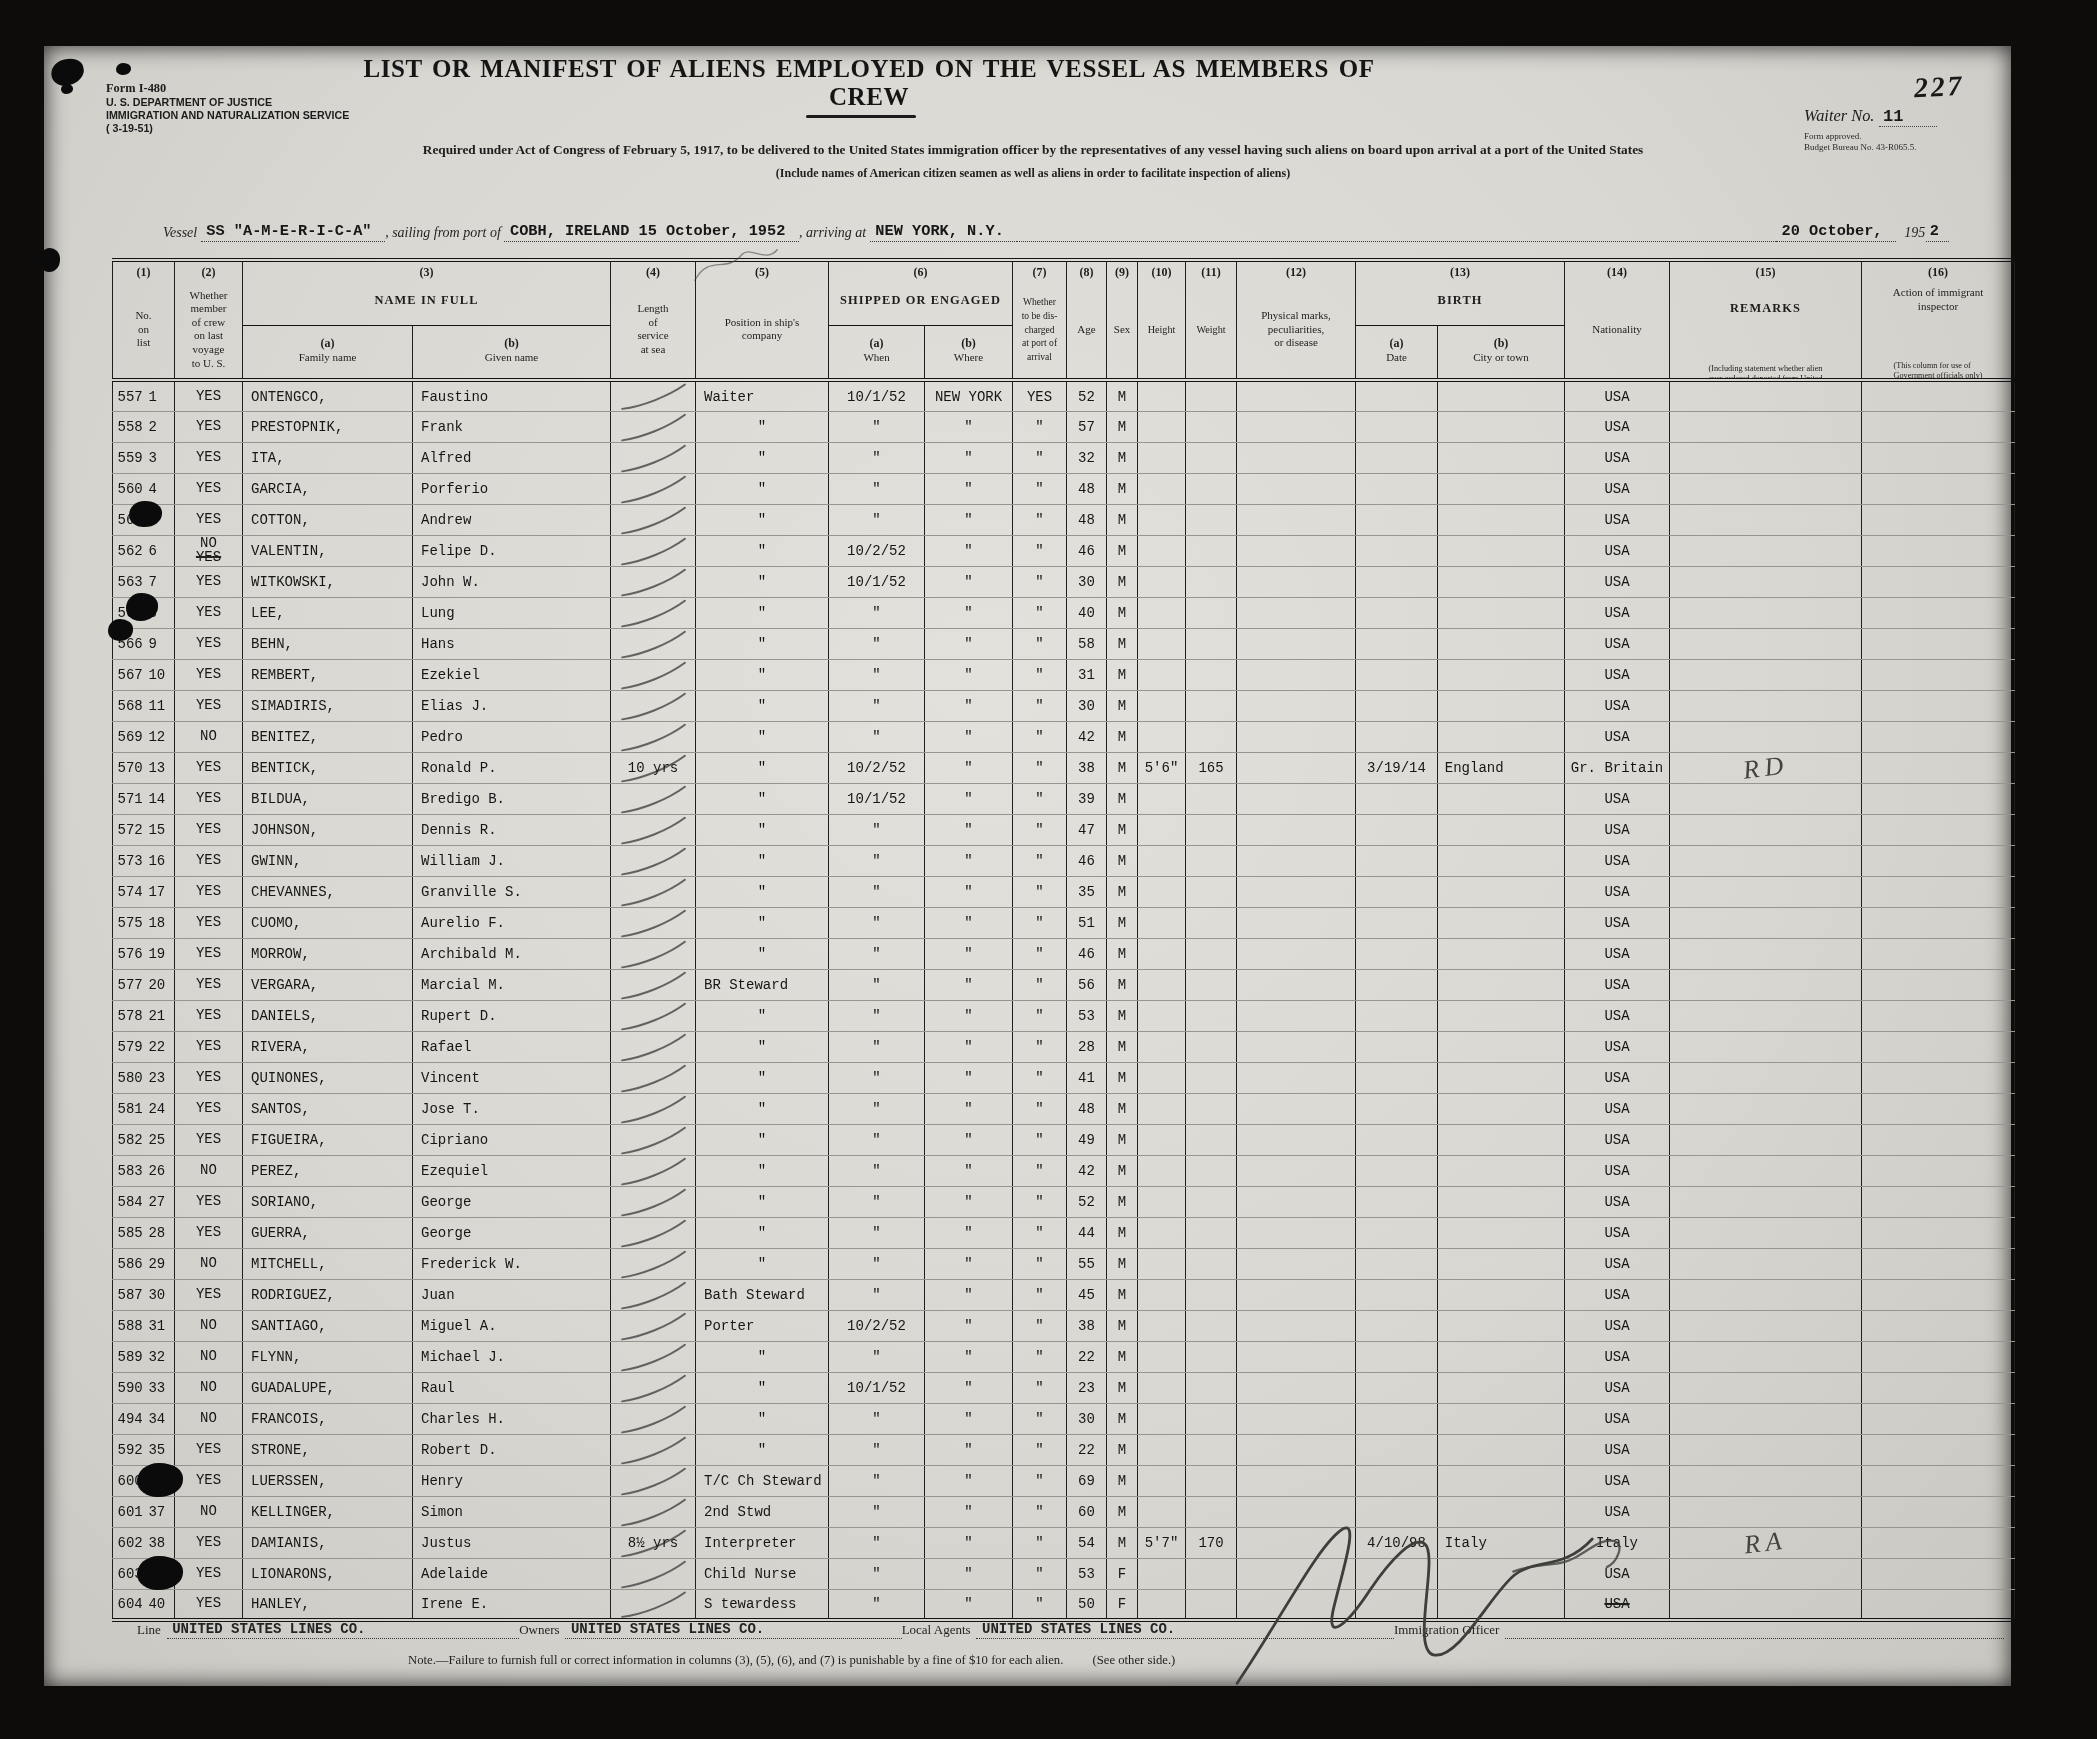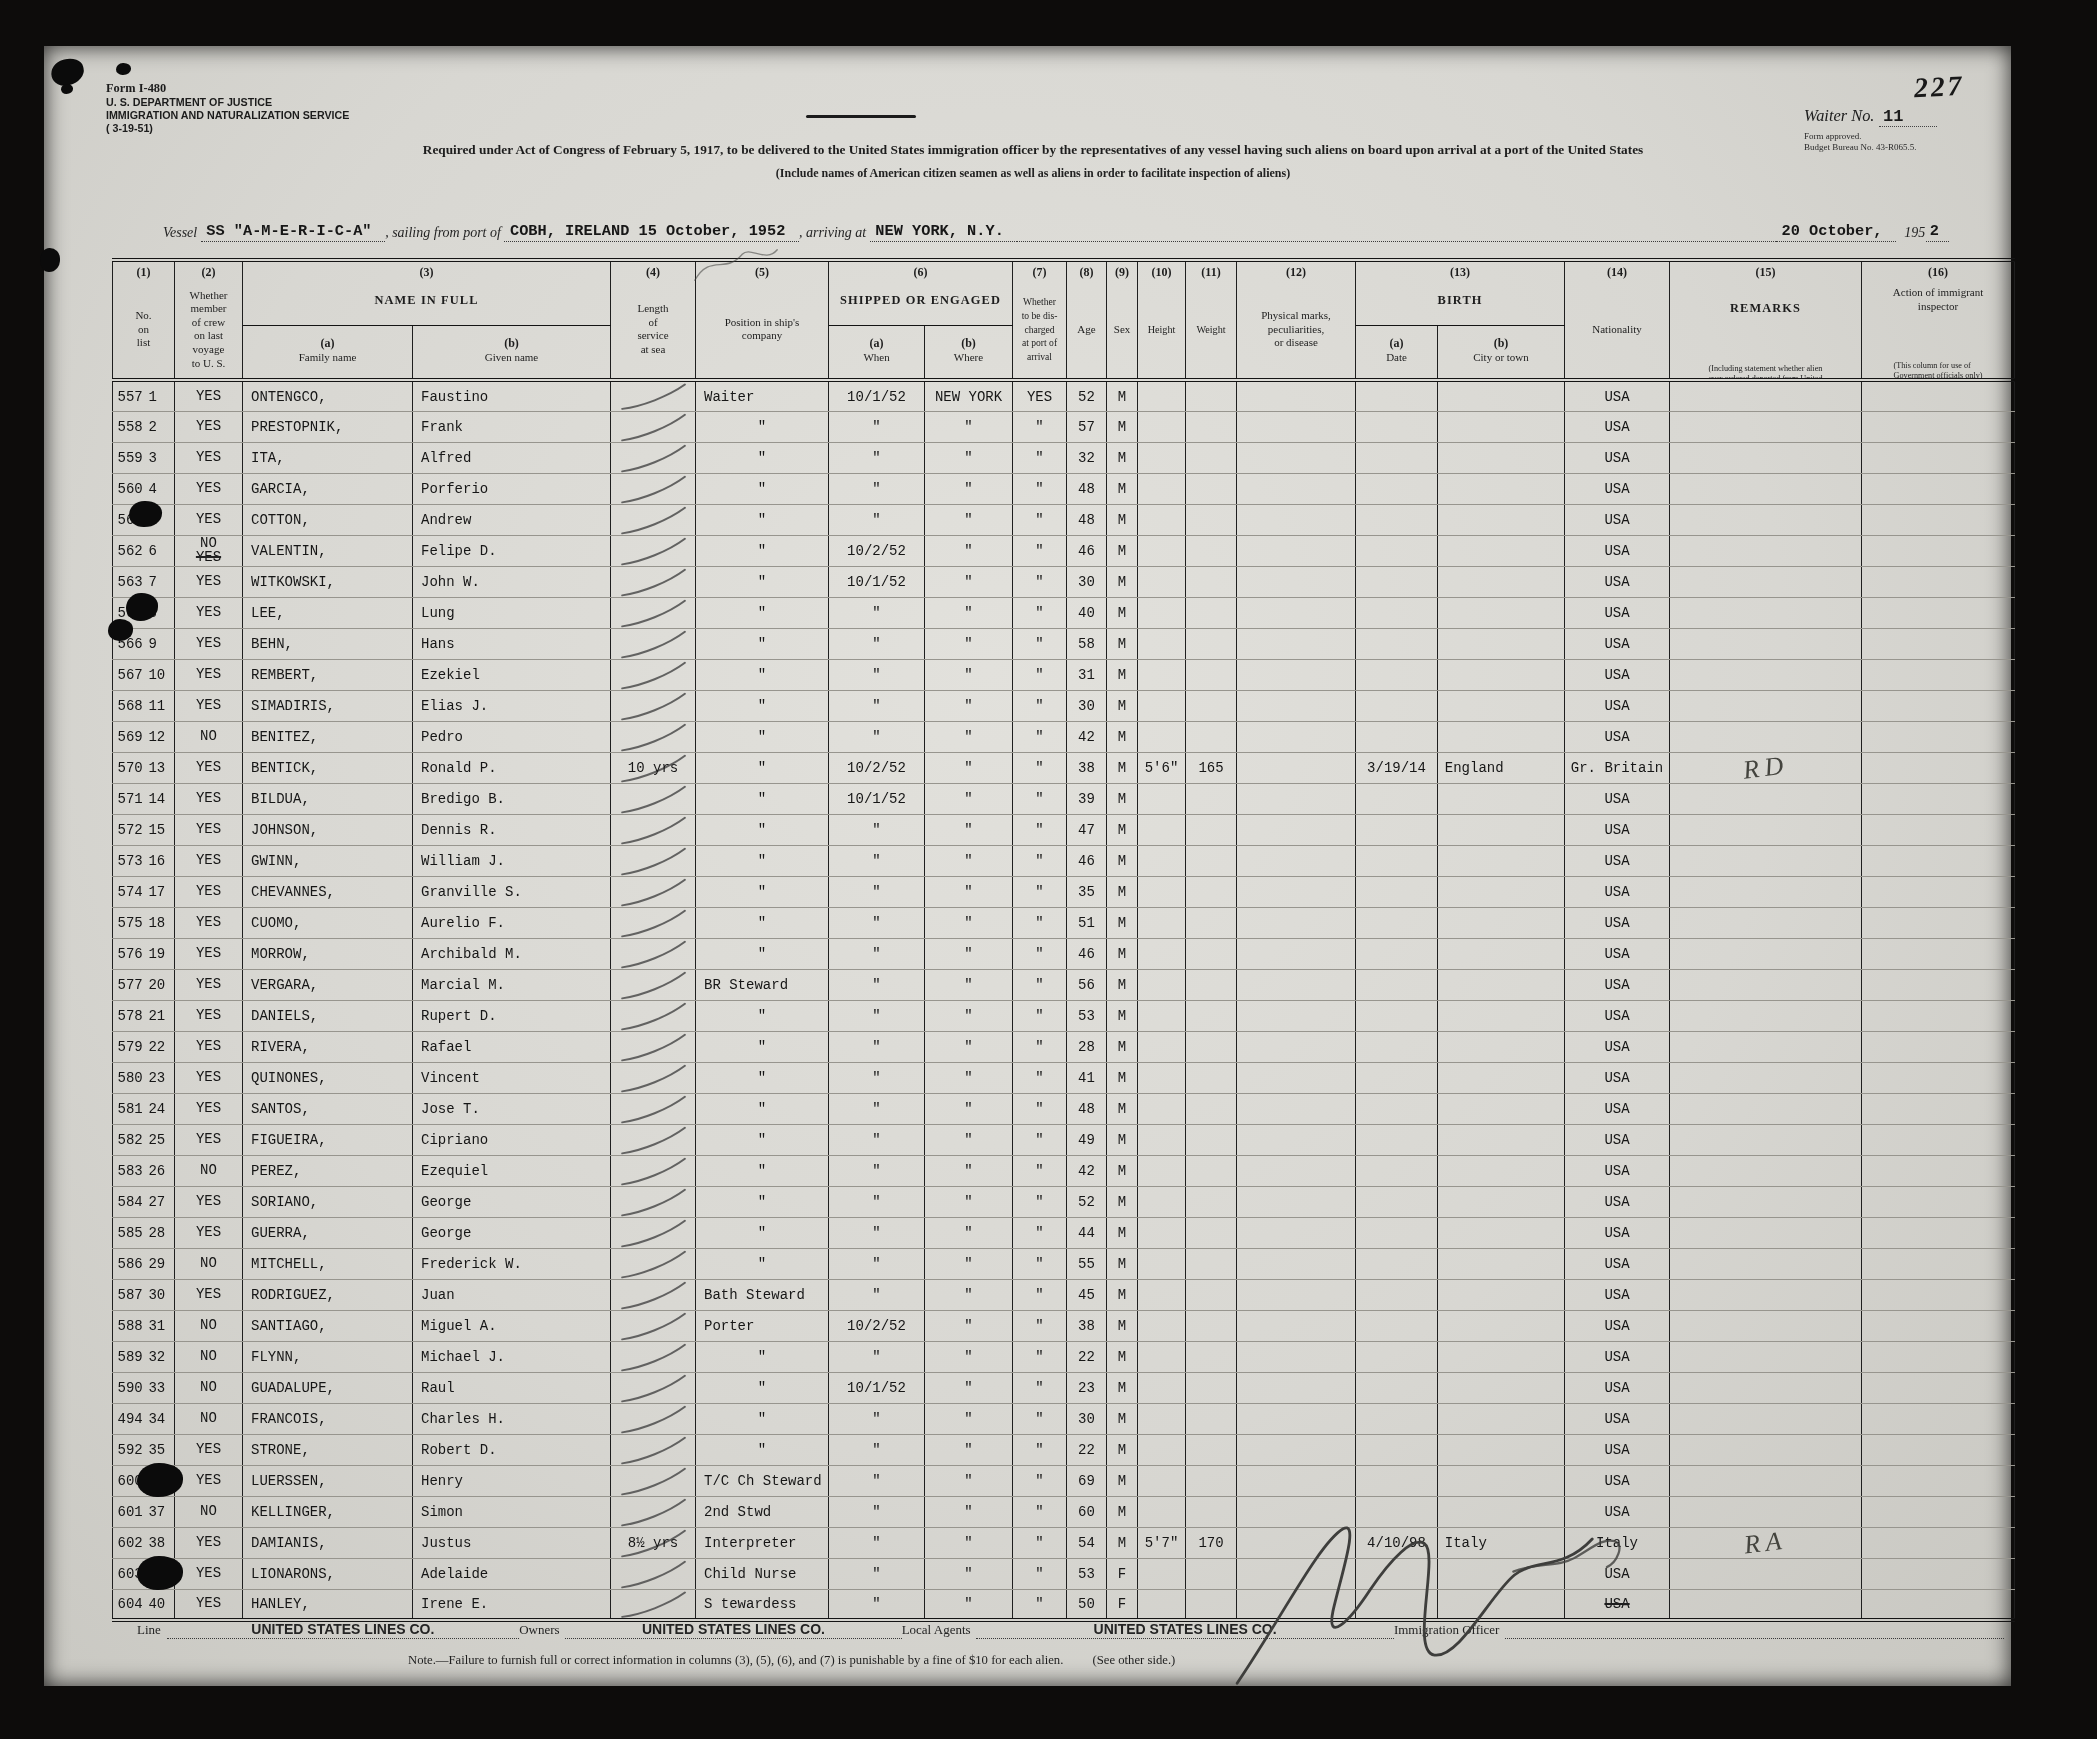--- a/index.html
+++ b/index.html
@@ -80,22 +80,22 @@
   td.c-action{text-align:center;}
   .natv.struck{text-decoration:line-through 2.3px #1d1d1d;}
   .hand{font-family:"Liberation Serif",serif;font-style:italic;font-size:26px;color:#44443e;
         letter-spacing:5.7px;display:inline-block;transform:rotate(-7deg);}
   .hand:empty{display:none;}
 
   
   .footer-line{position:absolute;left:93px;top:1575px;width:1867px;display:flex;align-items:flex-end;
                font-size:13px;color:#242424;}
   .footer-line .flbl{white-space:nowrap;padding:0 5.7px 1.1px 0;}
-  .footer-line .ffill{border-bottom:1.7px dotted #383838;text-align:center;
-        font-family:Liberation Sans, sans-serif;font-weight:bold;font-size:14px;white-space:nowrap;
+  .footer-line .ffill{border-bottom:1.7px dotted #383838;
+        font-family:Liberation Mono, monospace;font-weight:bold;font-size:14px;white-space:nowrap;
         padding:0 5.7px 0.6px;}
   .footer-line .g1{flex:1.05;}.footer-line .g2{flex:1.0;}.footer-line .g3{flex:1.25;}.footer-line .g4{flex:1.5;}
   .note-line{position:absolute;left:364px;top:1607px;width:1593px;font-size:12.7px;color:#1f1f1f;}
   .note-line .side{margin-left:26px;}
 
   
   .blot{position:absolute;background:#0b0b0b;border-radius:48% 52% 55% 45% / 55% 45% 52% 48%;z-index:5;}
   svg.sig{position:absolute;z-index:6;}
   svg.sig path{stroke:#3e3e3c;fill:none;stroke-linecap:round;}
 </style>
@@ -104,20 +104,21 @@
 
 <div class="paper">
 
   <div class="agency">
     <div class="f1">Form I-480</div>
     <div class="f2">U. S. DEPARTMENT OF JUSTICE</div>
     <div class="f2">IMMIGRATION AND NATURALIZATION SERVICE</div>
     <div class="f2">(  3-19-51)</div>
   </div>
 
+  <div class="title">LIST OR MANIFEST OF ALIENS EMPLOYED ON THE VESSEL AS MEMBERS OF CREW</div>
   <div class="title-rule"></div>
   <div class="subtitle">Required under Act of Congress of February 5, 1917, to be delivered to the United States immigration officer by the representatives of any vessel having such aliens on board upon arrival at a port of the United States</div>
   <div class="subtitle2">(Include names of American citizen seamen as well as aliens in order to facilitate inspection of aliens)</div>
 
   <div class="sheet">
     <span>Waiter No.</span>
     <span class="num">11</span>
   </div>
   <div class="approved">
     <div>Form approved.</div>

